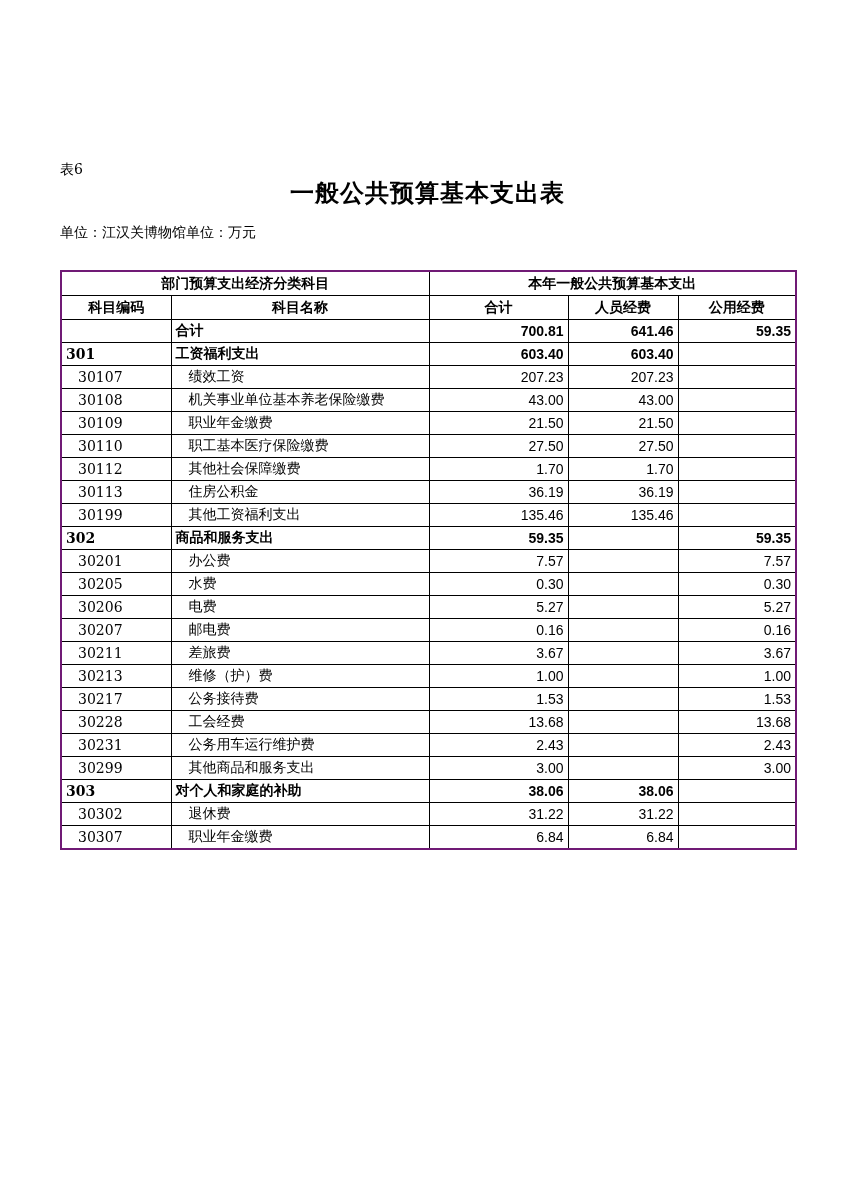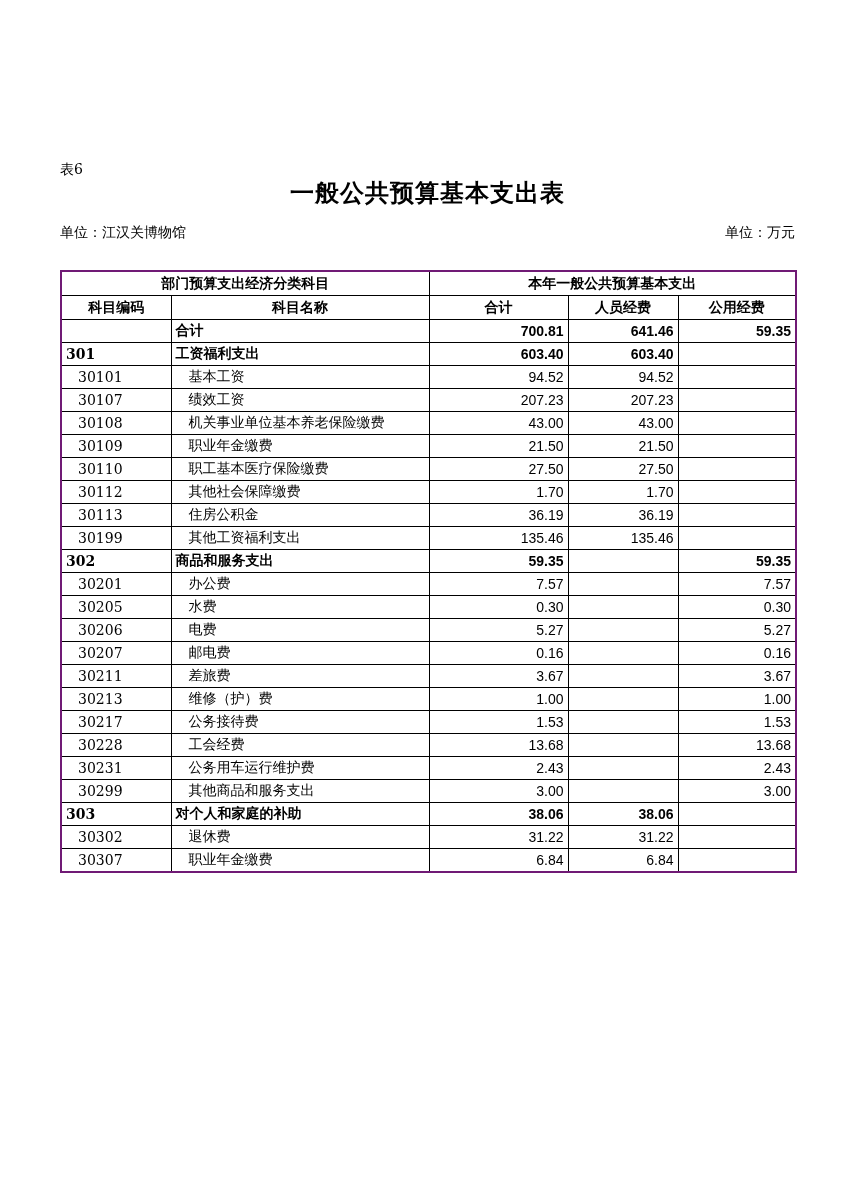--- a/index.html
+++ b/index.html
@@ -15,21 +15,21 @@
   .doc-title {
     text-align: center;
     font-size: 24px;
     font-weight: bold;
     letter-spacing: 1px;
     margin-top: 1px;
     line-height: 28px;
   }
   .unit-row {
     display: flex;
-    justify-content: space-between;
+    justify-content: flex-start;
     font-size: 14px;
     margin-top: 16px;
     margin-bottom: 6px;
     line-height: 18px;
   }
   table.budget {
     width: 735px;
     border-collapse: collapse;
     table-layout: fixed;
     border: 2px solid #701a75;
@@ -101,27 +101,20 @@
             <td class="num">59.35</td>
           </tr>
           <tr class="row-section">
             <td class="code">301</td>
             <td class="name">工资福利支出</td>
             <td class="num">603.40</td>
             <td class="num">603.40</td>
             <td class="num"></td>
           </tr>
           <tr class="row-detail">
-            <td class="code">30101</td>
-            <td class="name">基本工资</td>
-            <td class="num">94.52</td>
-            <td class="num">94.52</td>
-            <td class="num"></td>
-          </tr>
-          <tr class="row-detail">
             <td class="code">30107</td>
             <td class="name">绩效工资</td>
             <td class="num">207.23</td>
             <td class="num">207.23</td>
             <td class="num"></td>
           </tr>
           <tr class="row-detail">
             <td class="code">30108</td>
             <td class="name">机关事业单位基本养老保险缴费</td>
             <td class="num">43.00</td>

